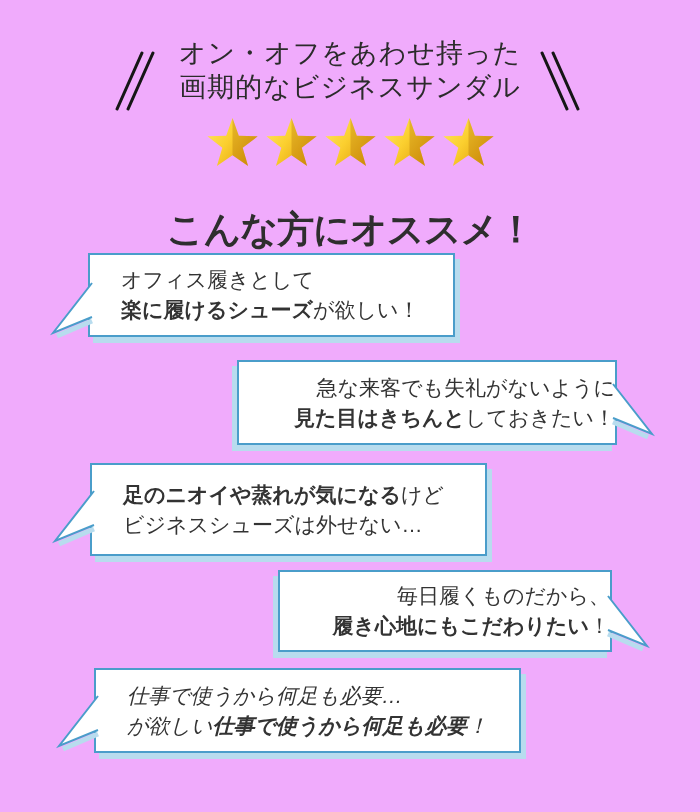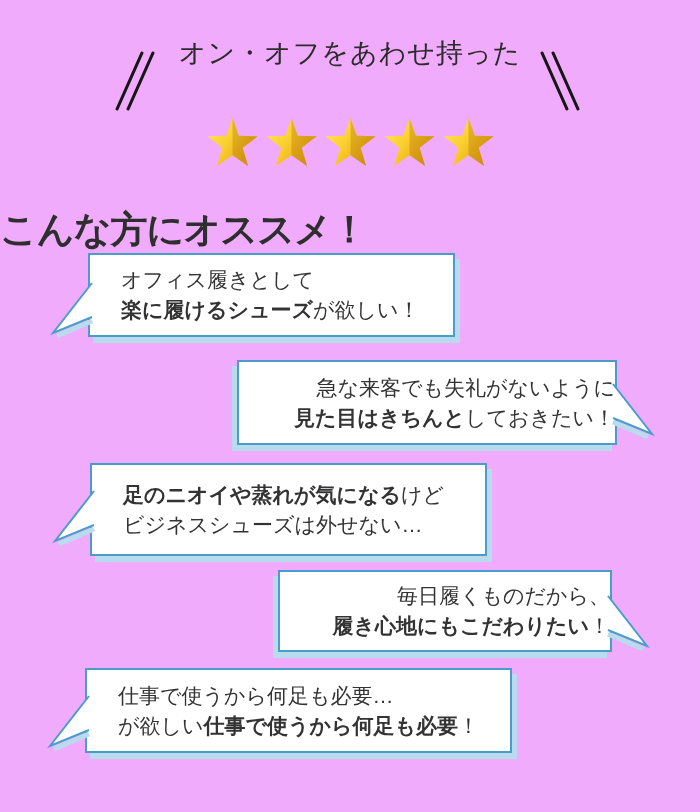--- a/index.html
+++ b/index.html
@@ -13,40 +13,40 @@
   .slash-l1{left:128px;top:49px;transform:rotate(24deg);}
   .slash-l2{left:139px;top:49px;transform:rotate(24deg);}
   .slash-r1{left:553px;top:49px;transform:rotate(-24deg);}
   .slash-r2{left:564px;top:49px;transform:rotate(-24deg);}
 
   
   .stars{position:absolute;left:0;top:118px;width:700px;display:flex;justify-content:center;gap:6px;}
   .star{width:53px;height:51px;}
 
   
-  .heading{position:absolute;left:0;top:183px;width:700px;
+  .heading{position:absolute;left:0;top:183px;width:700px;text-align:center;
     font-size:37px;line-height:44px;font-weight:700;color:#2e2e2e;letter-spacing:-1px;}
 
   
   .bubble{position:absolute;background:#ffffff;border:2px solid #4a9dca;box-sizing:border-box;
     display:flex;flex-direction:column;justify-content:center;padding-left:31px;
     font-size:21px;line-height:30px;color:#333333;}
   .bubble p{margin:0;white-space:nowrap;}
   .bubble b{font-weight:700;}
   .tail-left{box-shadow:5px 6px 0 #b8dcee;}
   .tail-right{box-shadow:-5px 6px 0 #b8dcee;text-align:right;}
   .tail{position:absolute;z-index:2;}
   .tail-left  .tail{left:-40px;}
   .tail-right .tail{right:-40px;}
 
   .b1{left:88px; top:253px;width:367px;height:84px;}
   .b2{left:237px;top:360px;width:380px;height:85px;}
   .b3{left:90px; top:463px;width:397px;height:93px;}
   .b4{left:278px;top:570px;width:334px;height:82px;padding-left:40px;}
-  .b5{left:85px; top:668px;width:427px;height:85px;}
+  .b5{left:94px; top:668px;width:427px;height:85px;font-style:italic;}
   .b1 .tail{top:26px;}
   .b2 .tail{top:20px;}
   .b3 .tail{top:24px;}
   .b4 .tail{top:22px;}
   .b5 .tail{top:24px;}
 </style>
 </head>
 <body>
 
 <div id="page">
@@ -65,20 +65,21 @@
     </defs>
   </svg>
 
   <div class="slash slash-l1"></div>
   <div class="slash slash-l2"></div>
   <div class="slash slash-r1"></div>
   <div class="slash slash-r2"></div>
 
   <div class="header-title">
     <div>オン・オフをあわせ持った</div>
+    <div>画期的なビジネスサンダル</div>
   </div>
 
   <div class="stars">
     <svg class="star" viewBox="0 0 52 50">
         <use href="#star-shape"></use>
       </svg>
     <svg class="star" viewBox="0 0 52 50">
         <use href="#star-shape"></use>
       </svg>
     <svg class="star" viewBox="0 0 52 50">

